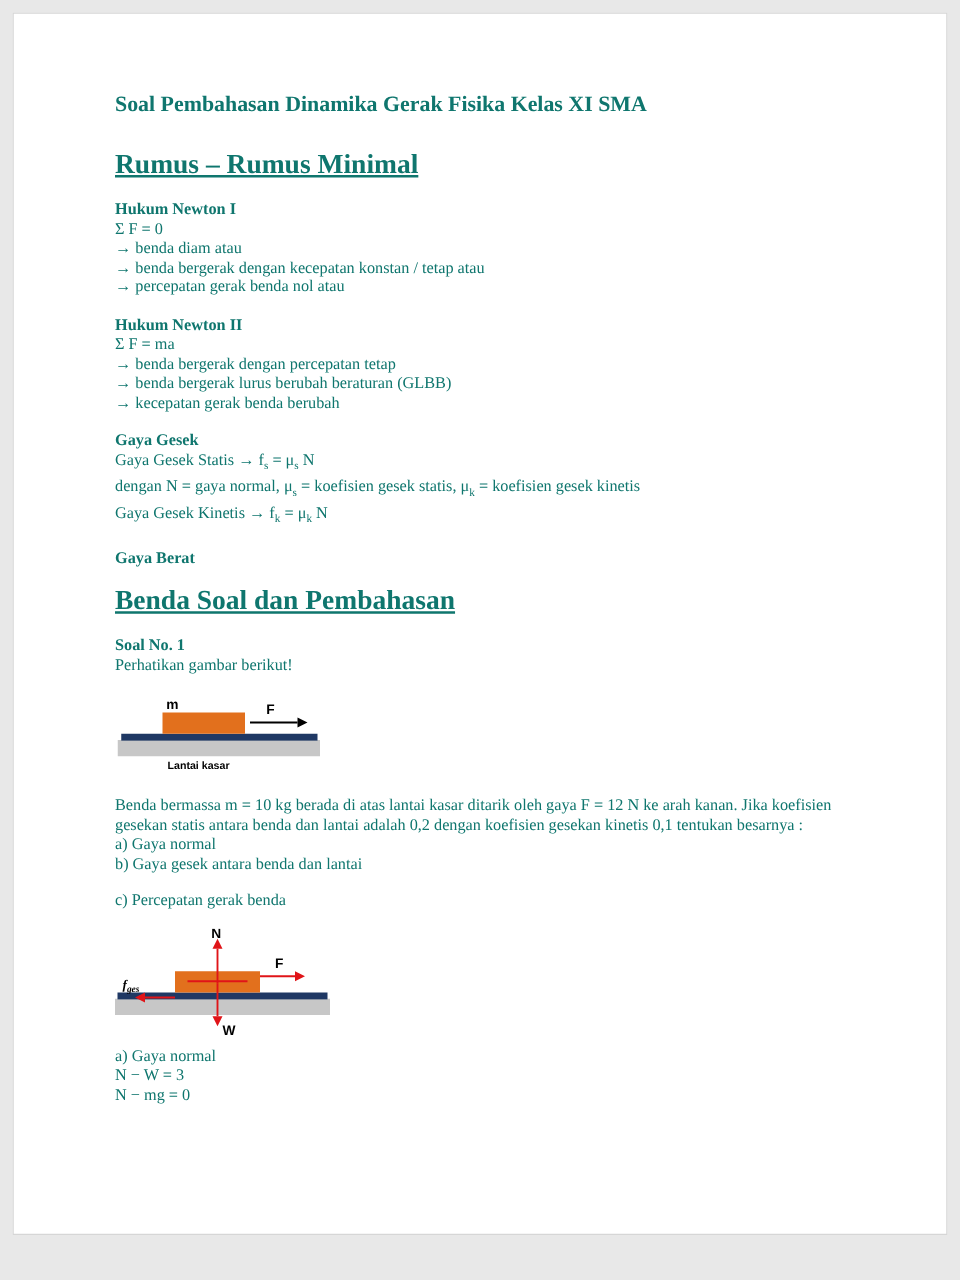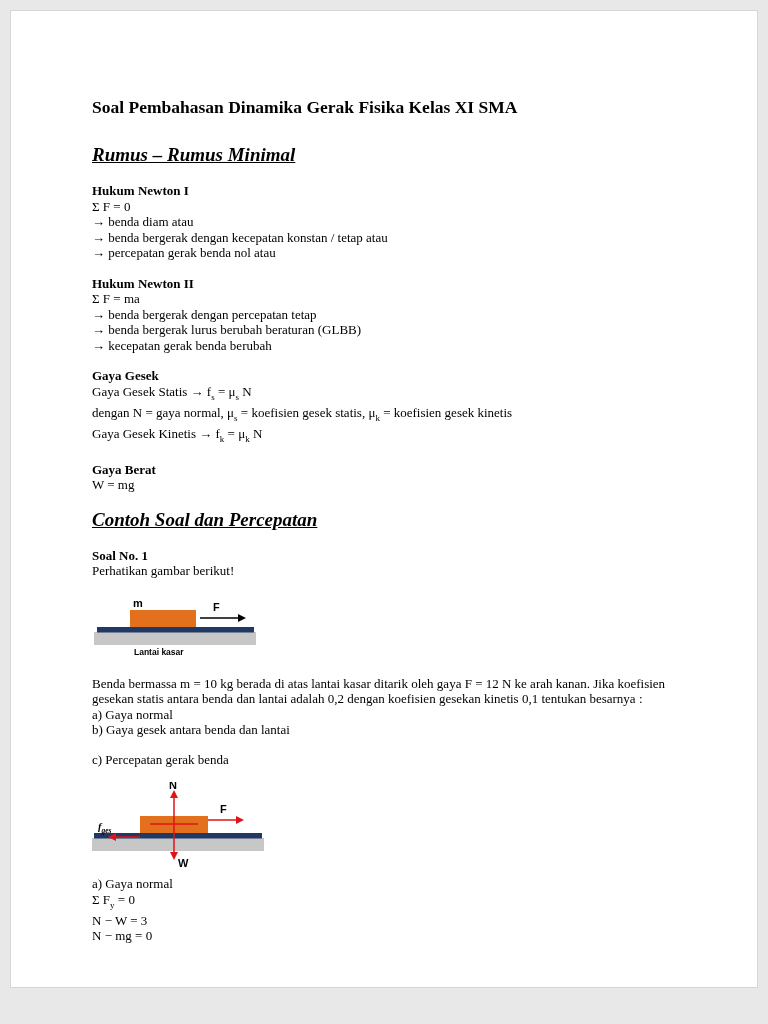--- a/index.html
+++ b/index.html
@@ -2,23 +2,23 @@
 <html><head>
 <meta charset="utf-8">
 <style>
   * { margin:0; padding:0; box-sizing:border-box; }
   html,body { width:768px; height:1024px; }
   body { background:#e8e8e8; font-family:"Liberation Serif", serif; position:relative; overflow:hidden; }
   .page {
     position:absolute; left:10px; top:10px; width:748px; height:978px;
     background:#ffffff; border:1px solid #d6d6d6; overflow:hidden;
   }
-  .content { padding:86px 66px 0 81px; font-size:13px; line-height:15.5px; color:#000000; }
+  .content { padding:62px 66px 0 81px; font-size:13px; line-height:15.5px; color:#0f766e; }
   h1.doc-title { font-size:17.5px; font-weight:bold; margin:0 0 25px 0; line-height:21px; }
-  h2.section-heading { font-size:19px; font-weight:bold; text-decoration:underline; margin:0 0 17px 0; line-height:23px;font-style:italic; }
+  h2.section-heading { font-size:22px; font-weight:bold; text-decoration:underline; margin:0 0 17px 0; line-height:23px; }
   h2.mt { margin-top:13px; }
   .block { margin-bottom:15px; }
   .block p { margin:0; }
   .bold { font-weight:bold; }
   .ul { }
   .fig { display:block; margin:10px 0 6px 2px; }
   .fig text { font-family:"Liberation Sans", sans-serif; font-weight:bold; fill:#000; }
   .fig text.serif-italic { font-family:"Liberation Serif", serif; font-style:italic; font-weight:bold; }
   sub { font-size:9px; }
   .spacer { height:14px; }
@@ -51,24 +51,23 @@
 
     <div class="block">
       <p class="bold">Gaya Gesek</p>
       <p><span>Gaya Gesek Statis → f</span><sub>s</sub><span> = μ</span><sub>s</sub><span> N</span></p>
       <p><span>dengan N = gaya normal, μ</span><sub>s</sub><span> = koefisien gesek statis, μ</span><sub>k</sub><span> = koefisien gesek kinetis</span></p>
       <p><span>Gaya Gesek Kinetis → f</span><sub>k</sub><span> = μ</span><sub>k</sub><span> N</span></p>
     </div>
 
     <div class="block">
       <p class="bold">Gaya Berat</p>
-      <p>W = mg</p>
     </div>
 
-    <h2 class="section-heading mt">Contoh Soal dan Percepatan</h2>
+    <h2 class="section-heading mt">Benda Soal dan Pembahasan</h2>
 
     <div class="block">
       <p class="bold ul">Soal No. 1</p>
       <p>Perhatikan gambar berikut!</p>
     </div>
 
     <svg class="fig" width="170" height="64" viewBox="0 0 170 64">
       <rect x="0" y="38" width="162" height="13" fill="#c7c7c7"></rect>
       <rect x="3" y="33" width="157" height="5.5" fill="#1f3864"></rect>
       <rect x="36" y="16" width="66" height="17" fill="#e2701d"></rect>
@@ -108,19 +107,18 @@
       <text x="77" y="7" font-size="11">N</text>
       <text x="128" y="31" font-size="11">F</text>
       <text x="86" y="85" font-size="11">W</text>
       <text class="serif-italic" x="6" y="48" font-size="10.5">
         <tspan>f</tspan><tspan dy="2.5" font-size="7.5">ges</tspan>
       </text>
     </svg>
 
     <div class="block" style="margin-top:8px;">
       <p>a) Gaya normal</p>
-      <p><span>Σ F</span><sub>y</sub><span> = 0</span></p>
       <p>N − W = 3</p>
       <p>N − mg = 0</p>
     </div>
 
   </div>
 </div>
 
 </body></html>

